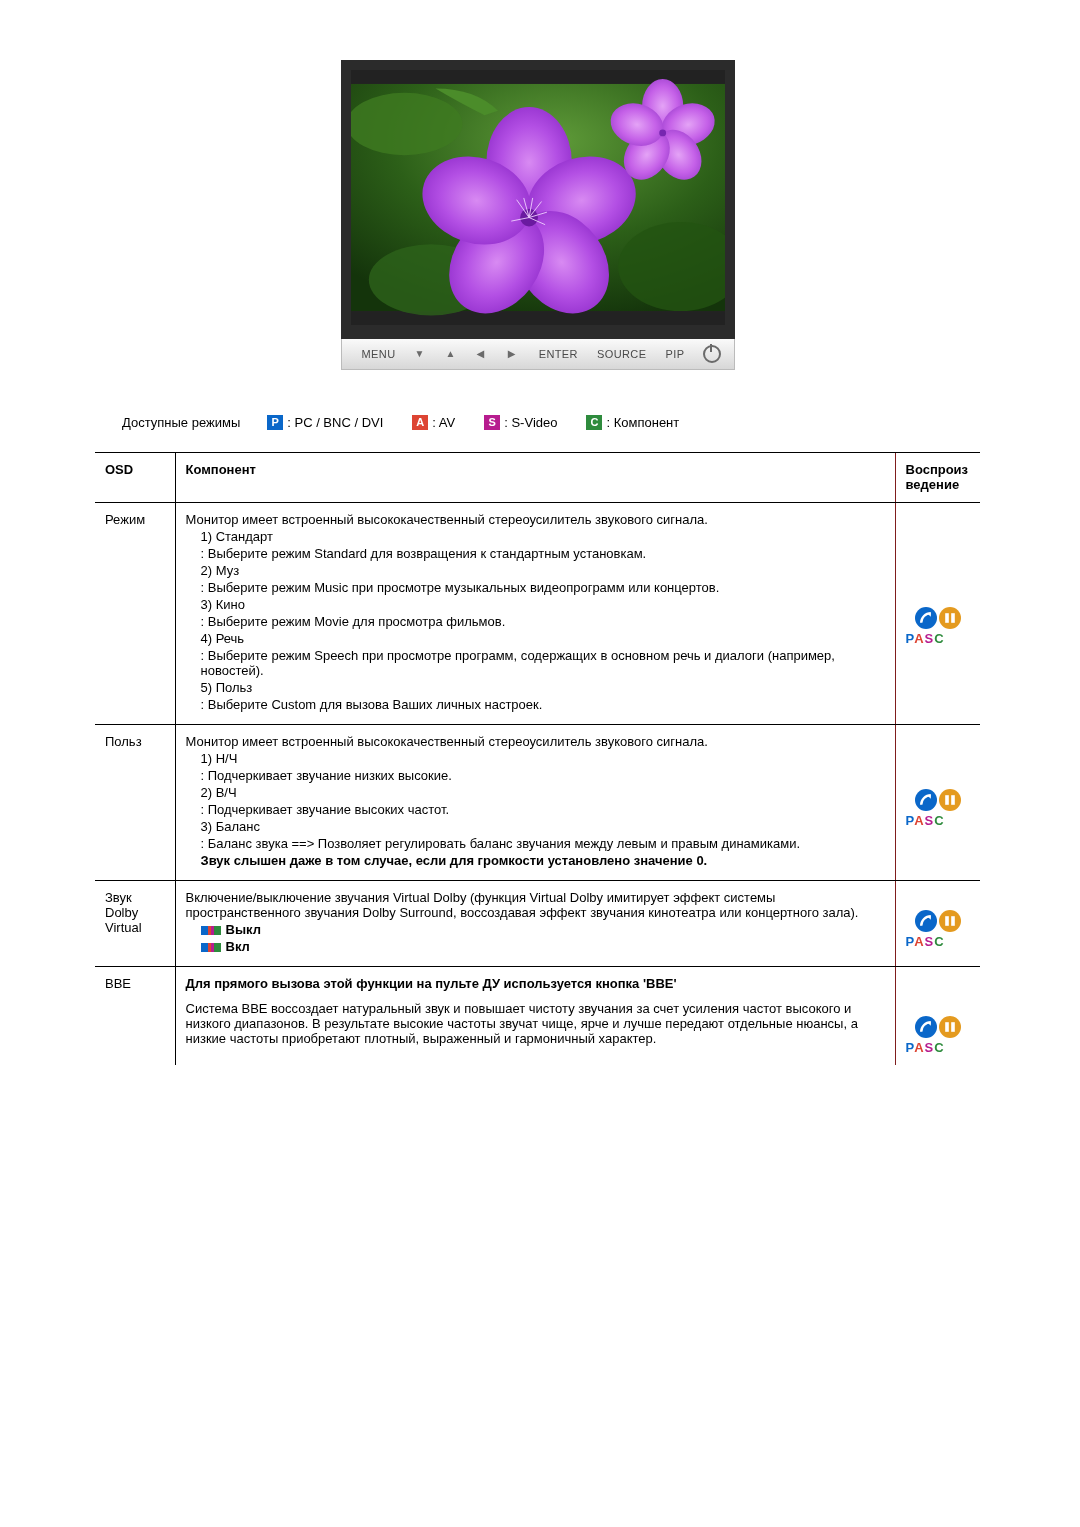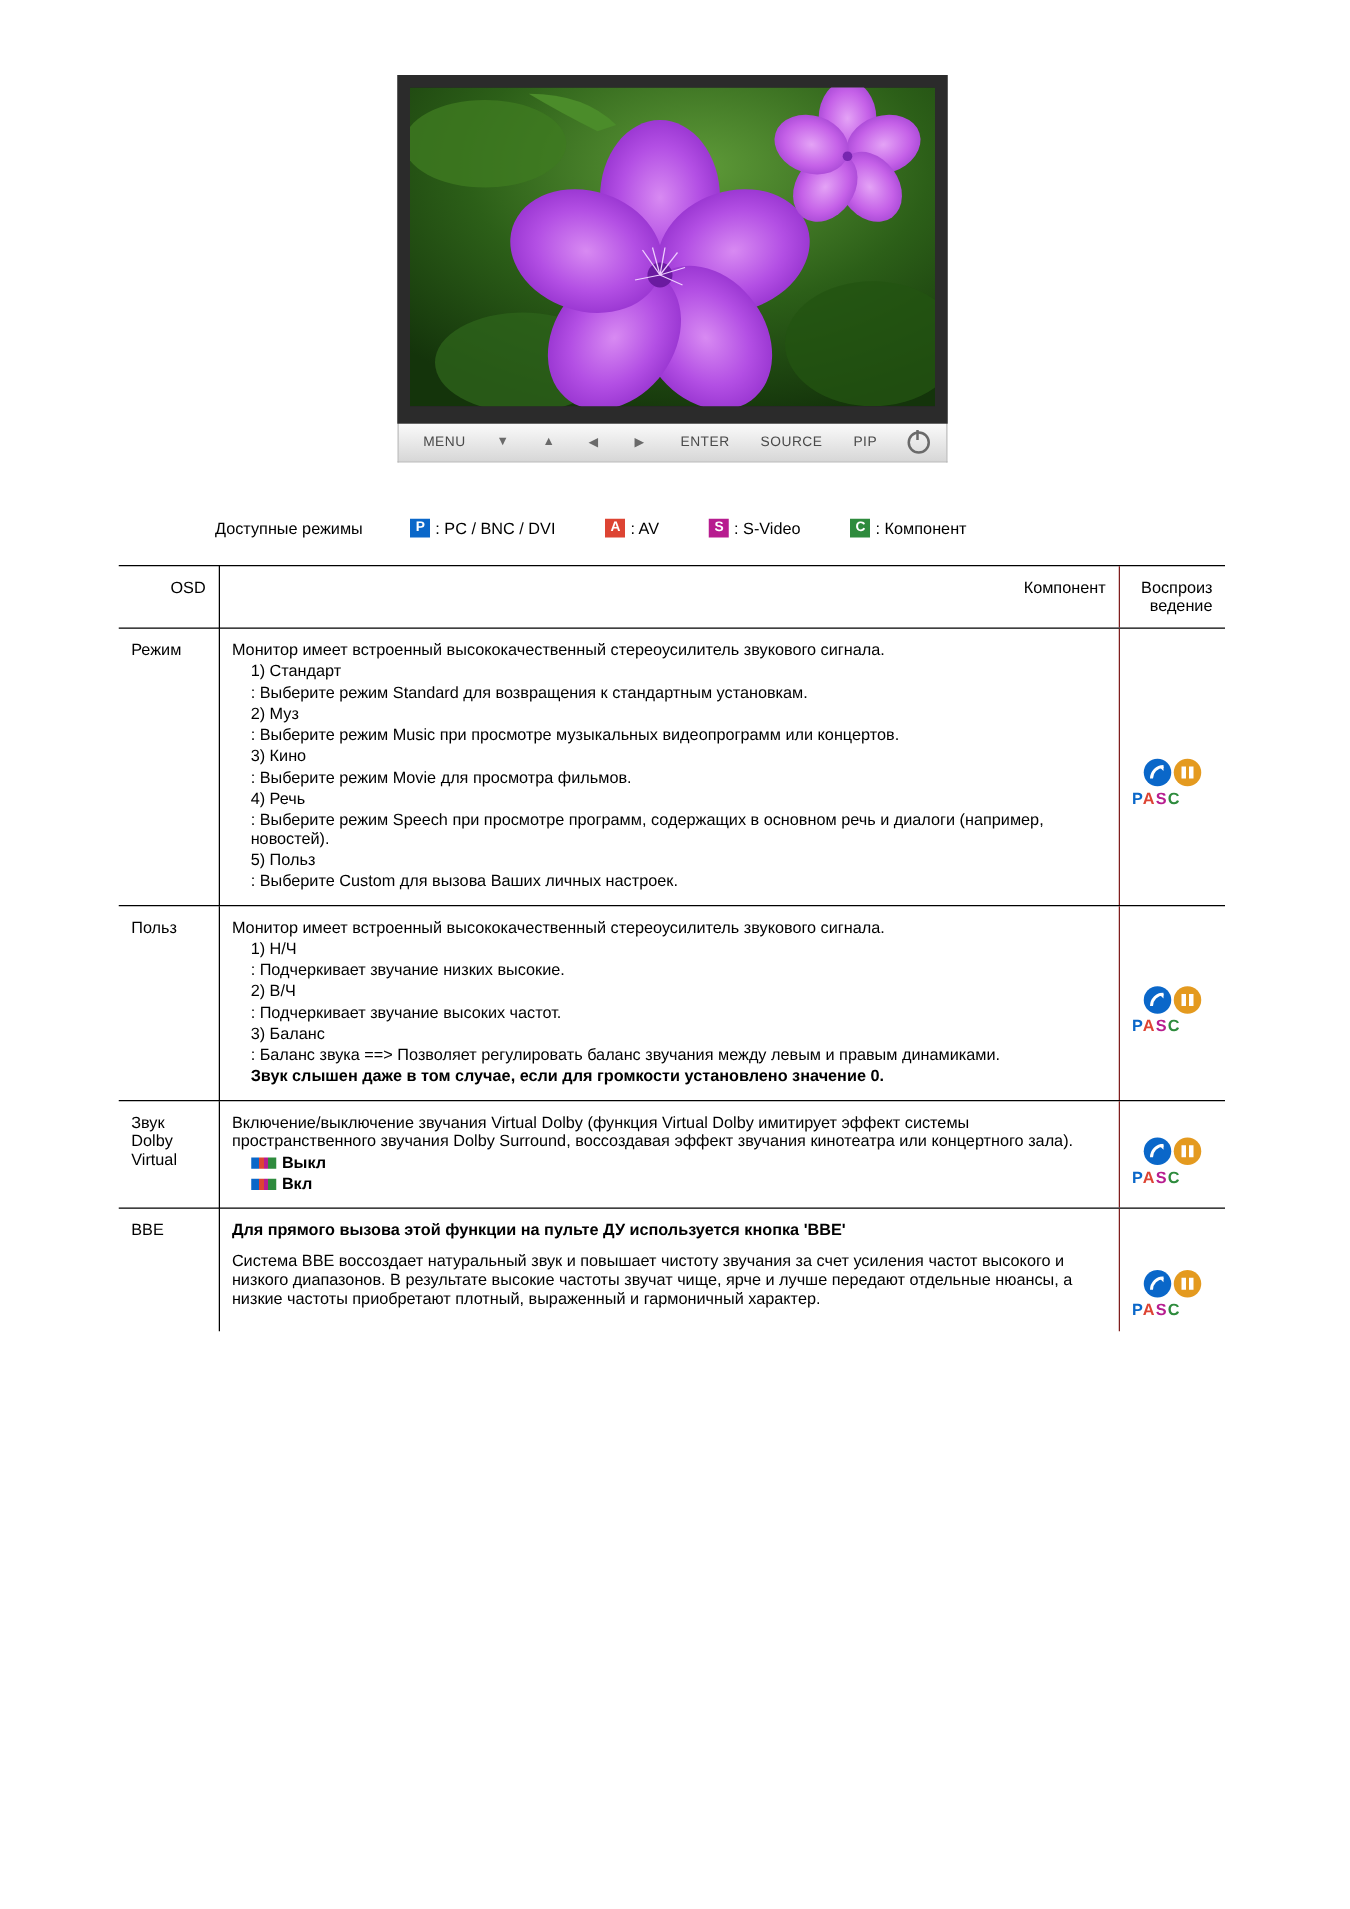--- a/index.html
+++ b/index.html
@@ -13,21 +13,21 @@
   }
 
   .page {
     width: 1080px;
     padding: 60px 100px 40px 95px;
     box-sizing: border-box;
   }
 
   
   .monitor-wrap {
-    width: 440px;
+    width: 394px;
     margin: 0 auto 18px;
   }
   .monitor {
     width: 100%;
     border: 10px solid #2b2b2b;
     border-bottom-width: 14px;
     box-sizing: border-box;
     background: #222;
   }
   .flower {
@@ -67,25 +67,25 @@
   .ctrl-bar .pwr:after {
     content: '';
     position: absolute;
     top: -3px; left: 5px;
     width: 2px; height: 8px;
     background: #6a6a6a;
   }
 
   
   .legend {
-    margin: 45px 0 22px 77px;
+    margin: 45px 0 22px 27px;
     font-size: 13px;
     display: flex;
     align-items: flex-end;
-    gap: 20px;
+    gap: 9px;
     flex-wrap: wrap;
   }
   .legend .lbl { margin-right: 18px; }
   .legend .grp { display: inline-flex; align-items: center; margin-right: 20px; }
   .legend .grp:last-child { margin-right: 0; }
 
   .badge {
     display: inline-block;
     width: 16px;
     height: 15px;
@@ -112,22 +112,22 @@
     border: 1px solid #000;
     border-left: none;
     border-right: none;
     padding: 9px 10px 10px;
     vertical-align: top;
   }
   table.spec .sep-r { border-right: 1px solid #000; }
   table.spec .sep-l { border-left: 1px solid #7f1d1d; }
 
   table.spec thead th {
-    text-align: right;
-    font-weight: normal;
+    text-align: left;
+    font-weight: bold;
   }
   table.spec col.c1 { width: 80px; }
   table.spec col.c3 { width: 85px; }
 
   td.osd-col { font-weight: normal; }
 
   .content p { margin: 0 0 2px; }
   .content .sub-t { font-weight: normal; margin-left: 15px; }
   .content .sub-d { margin-left: 15px; }
   .content .top-line { margin-left: 0; }

